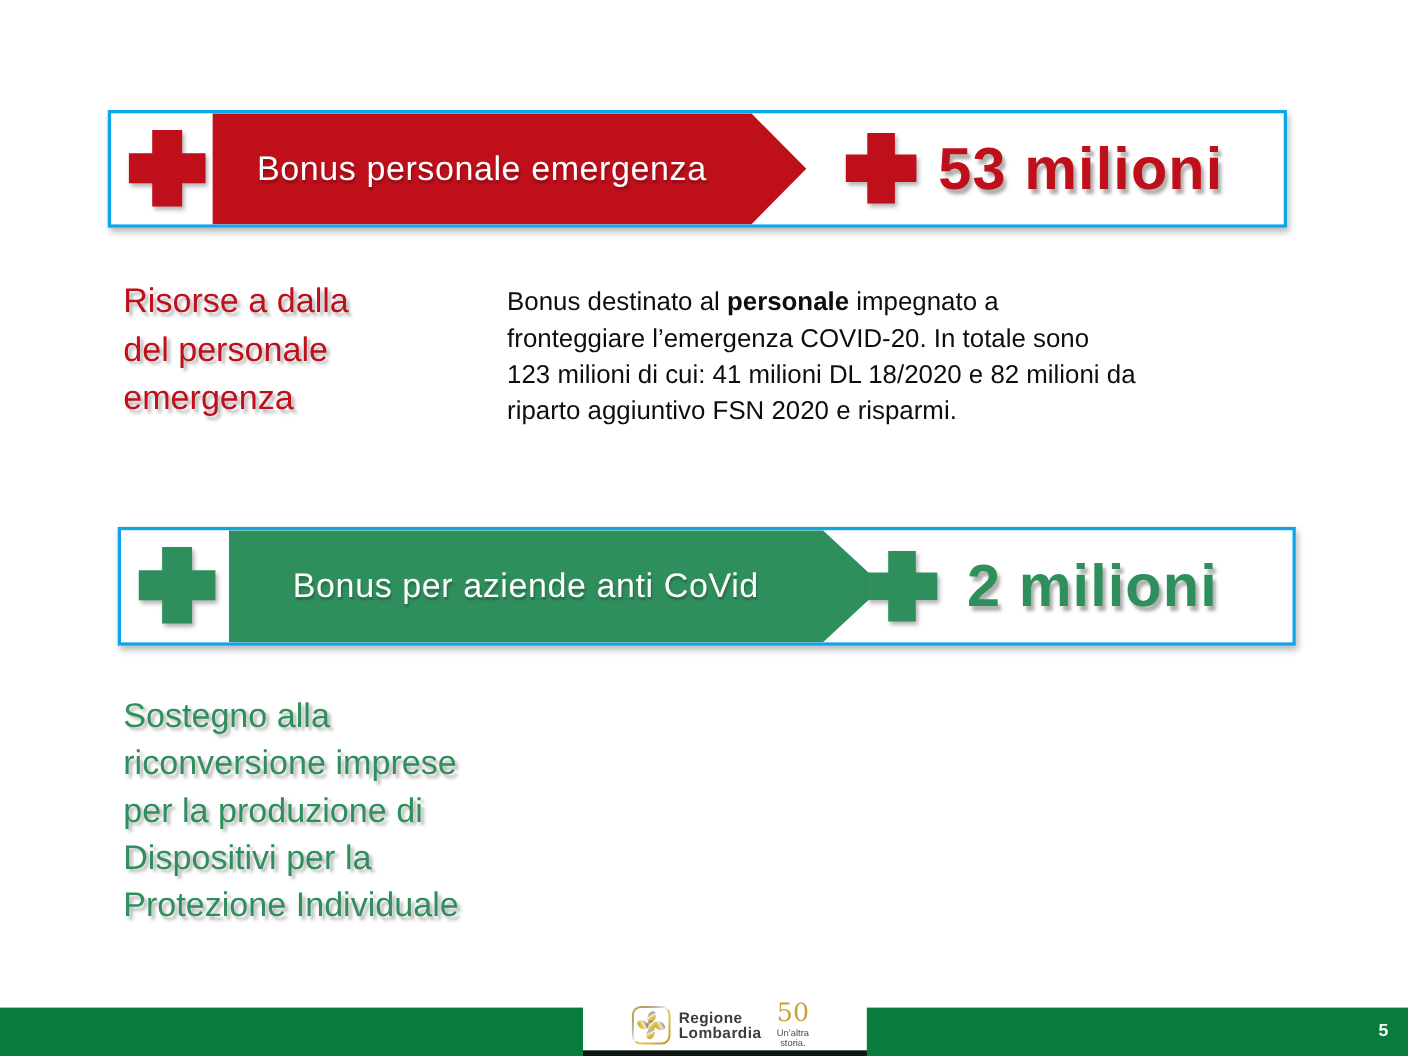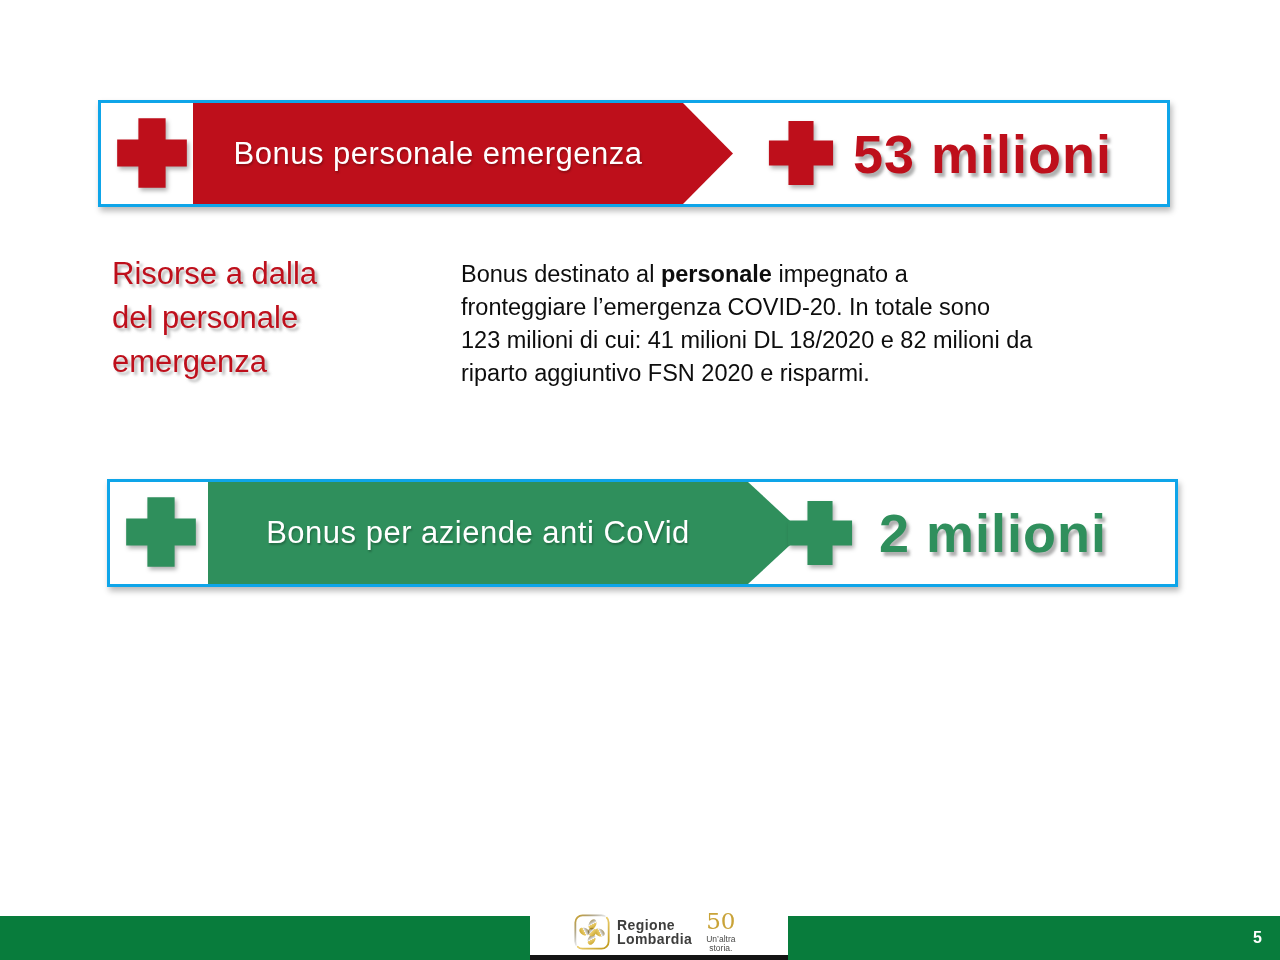--- a/index.html
+++ b/index.html
@@ -126,20 +126,25 @@
       <span class="arrow-label">Bonus per aziende anti CoVid</span>
     </div>
     <span class="cross cross-green cross-b2">
       <svg viewBox="0 0 24 24" fill="currentColor" aria-hidden="true">
         <path d="M7.7 1h8.6v6.7H23v8.6h-6.7V23H7.7v-6.7H1V7.7h6.7z"></path>
       </svg>
     </span>
     <span class="amount amount2">2 milioni</span>
   </div>
 
+  <div class="heading heading2">Sostegno alla
+riconversione imprese
+per la produzione di
+Dispositivi per la
+Protezione Individuale</div>
 
   <div class="footer-bar">
     <span class="page-number">5</span>
   </div>
 
   <div class="logo-box">
     <span class="rosa">
       <svg viewBox="0 0 40 40" aria-hidden="true">
         <defs>
           <linearGradient id="goldGrad" x1="0" y1="0" x2="1" y2="1">

